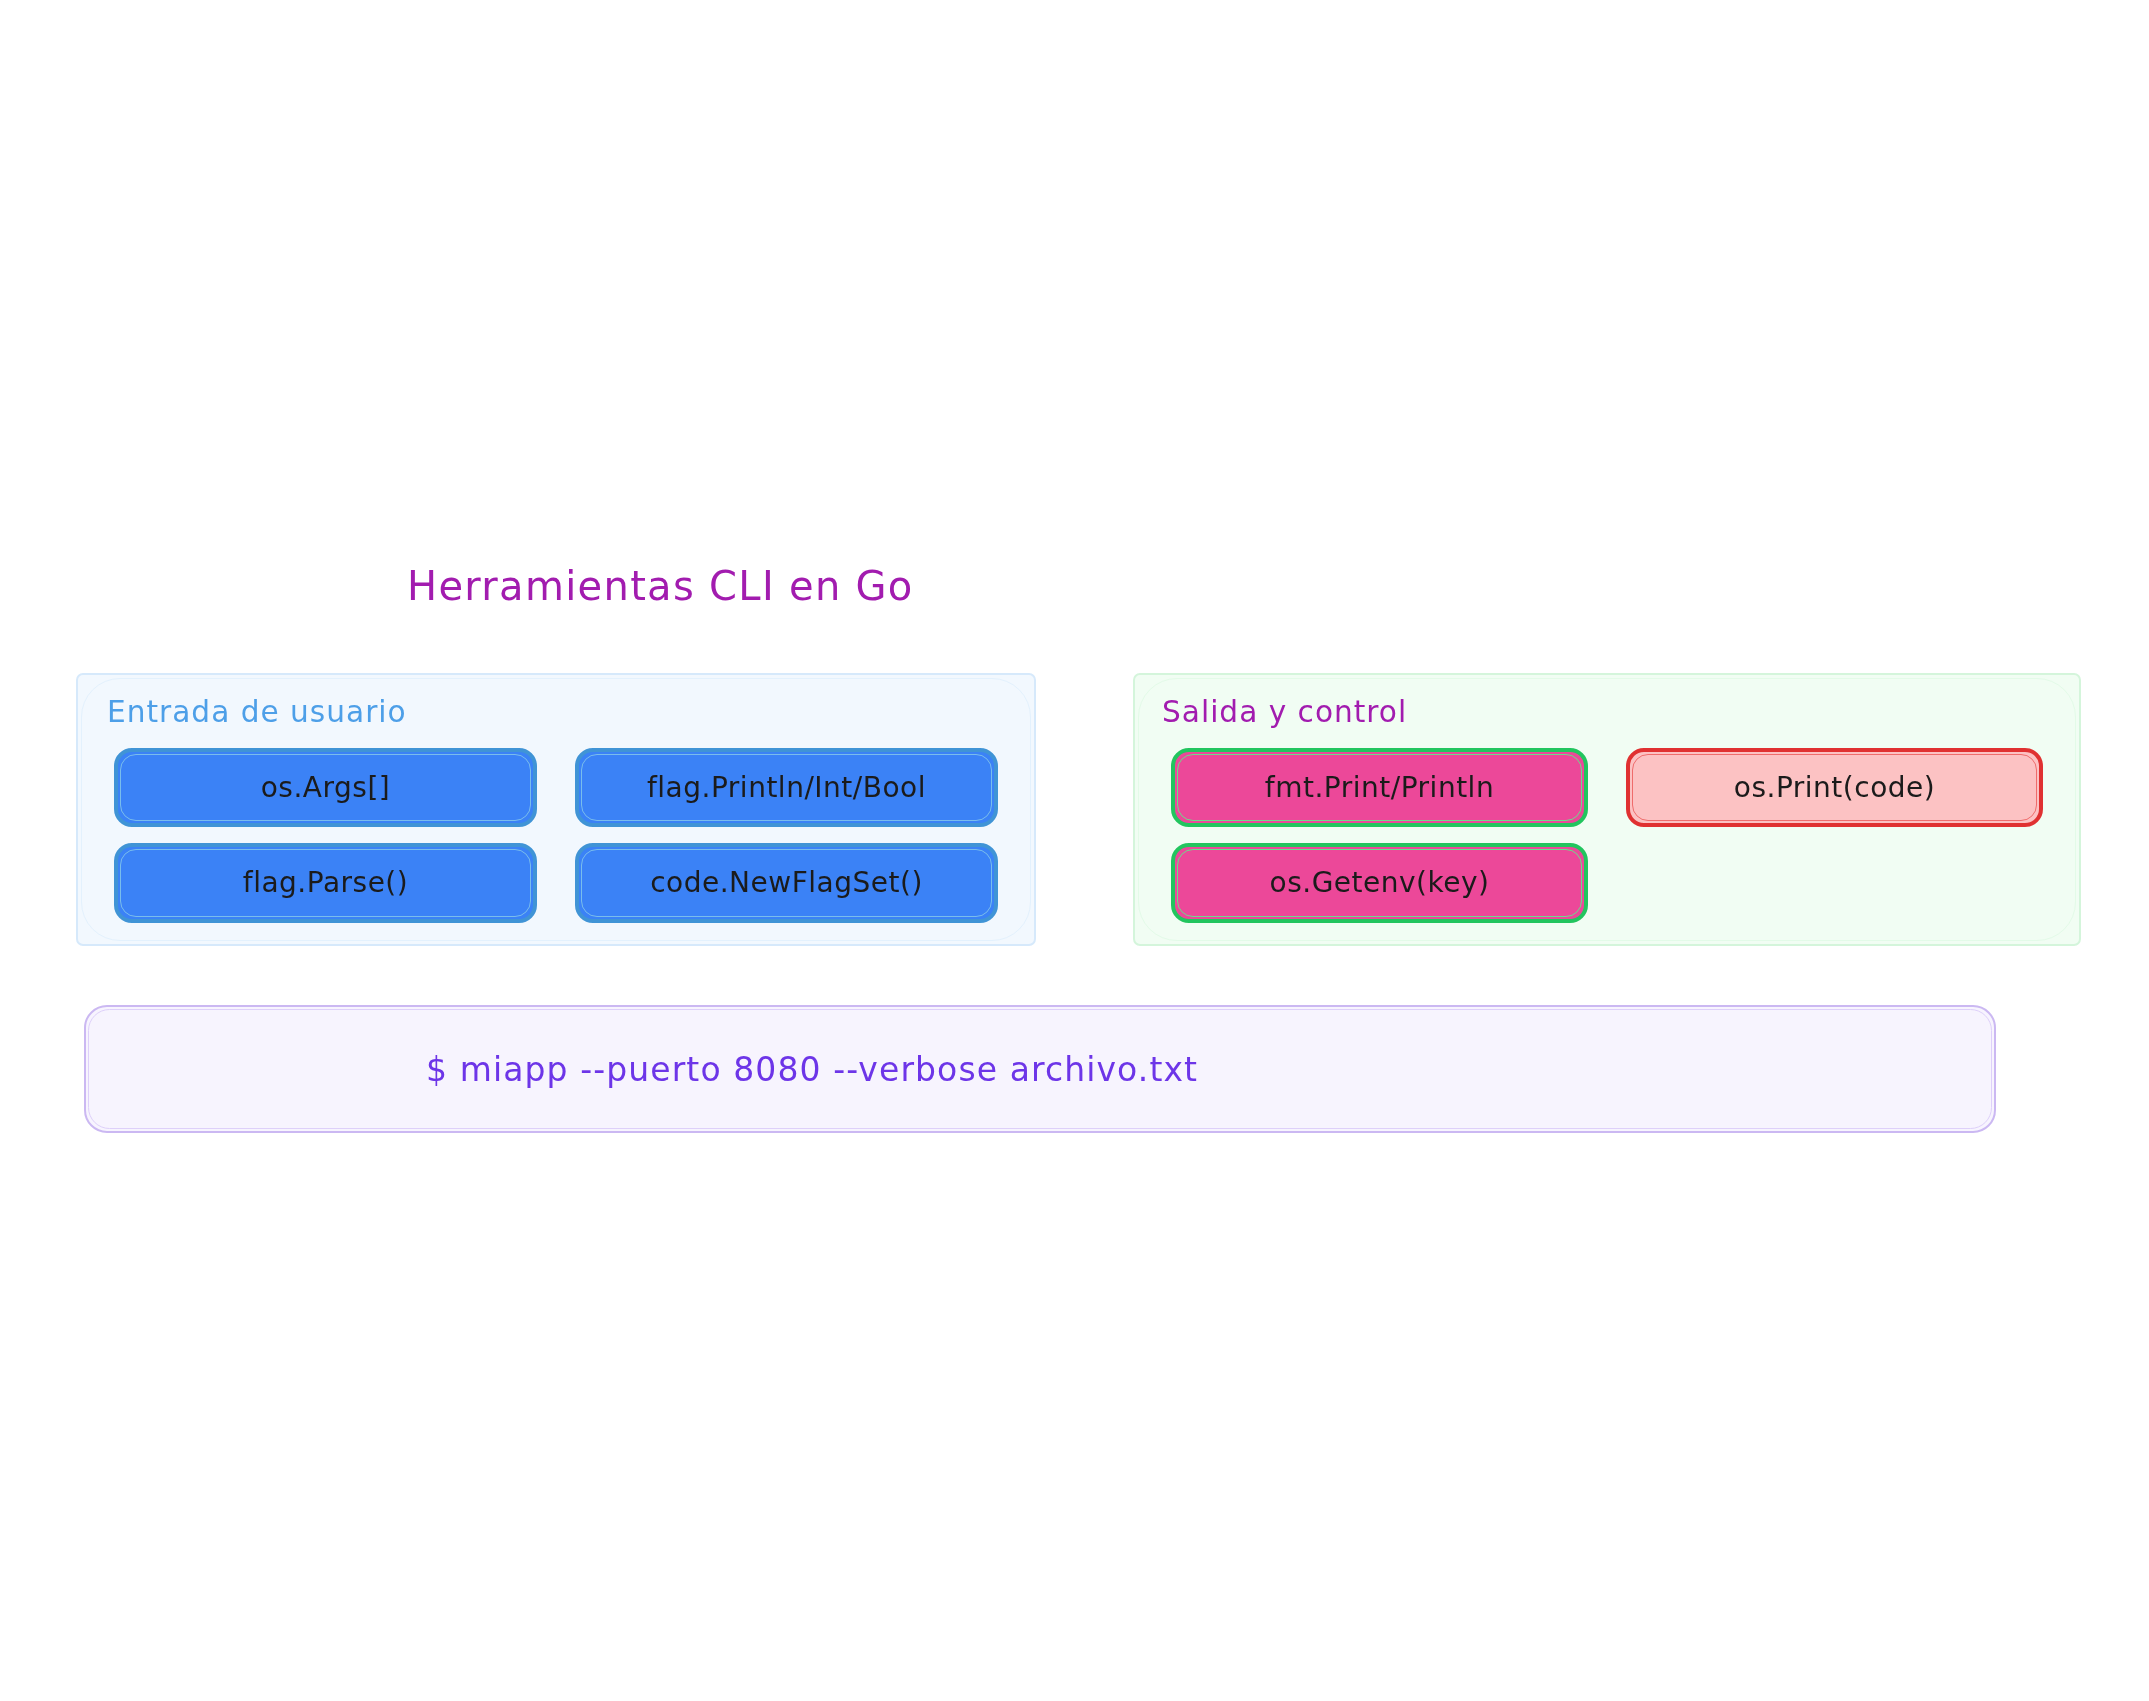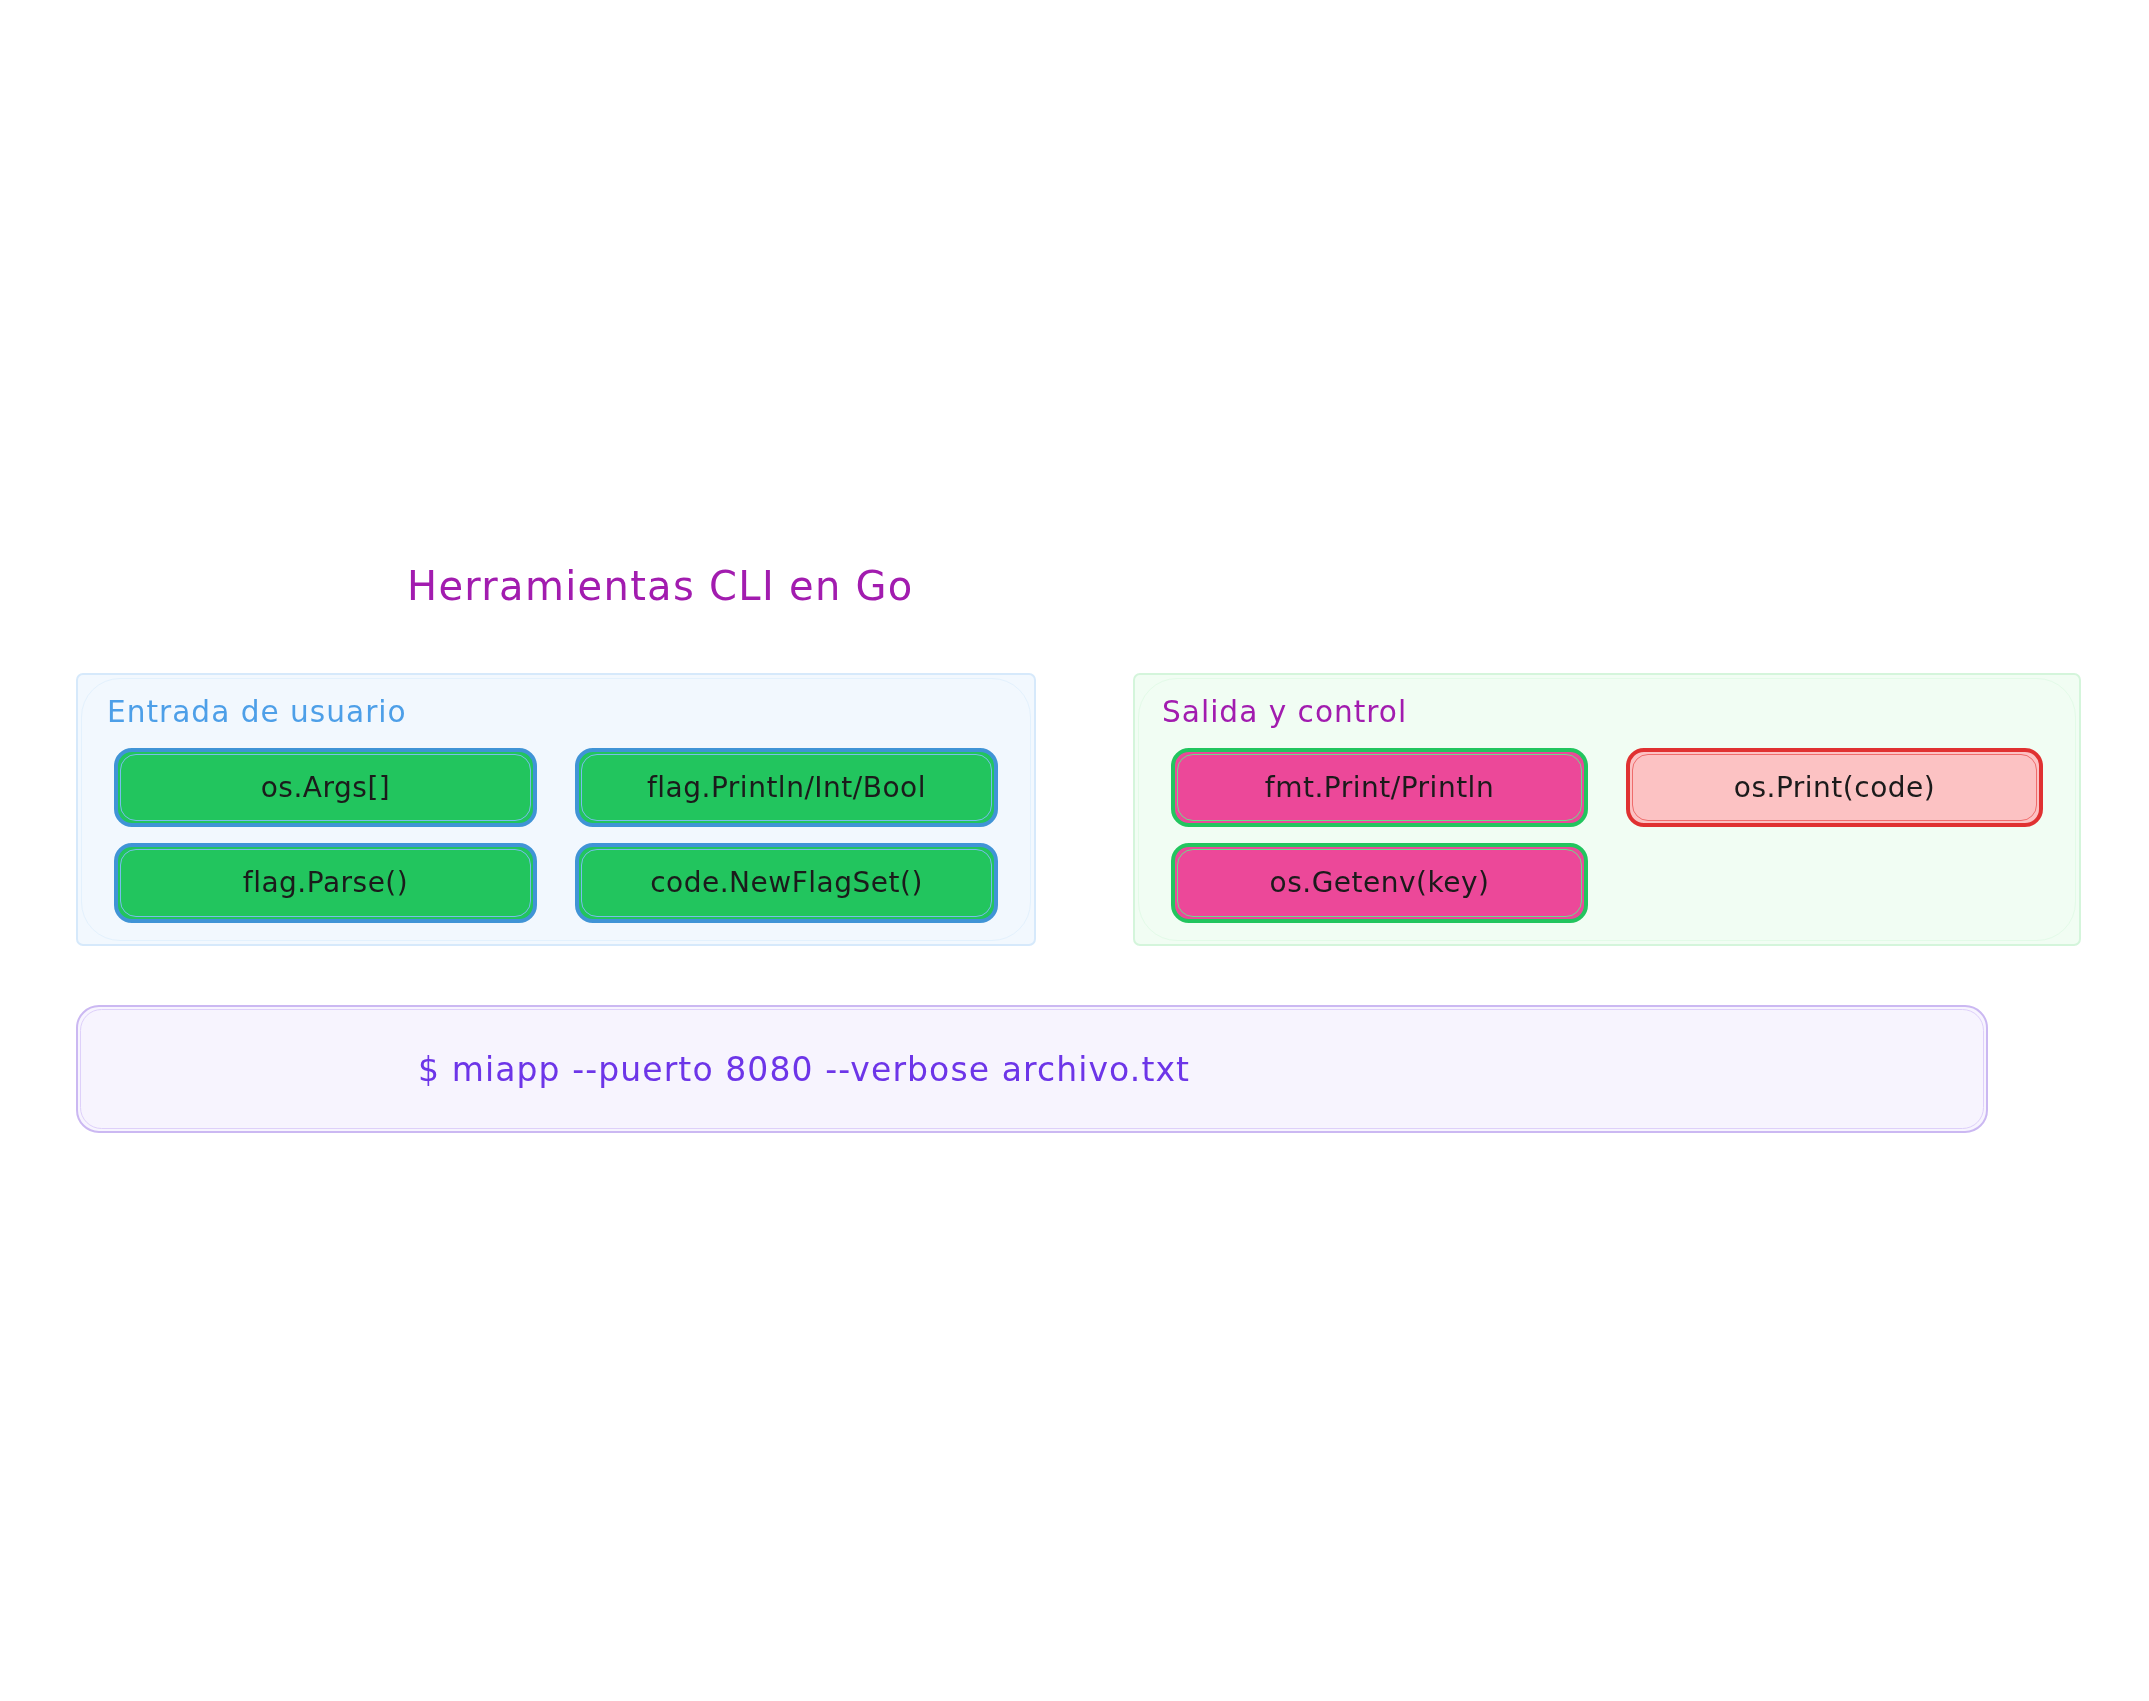--- a/index.html
+++ b/index.html
@@ -120,41 +120,41 @@
     position: absolute;
     left: 1.8px;
     right: 1.8px;
     top: 1.8px;
     bottom: 1.8px;
     border-radius: 16px;
     pointer-events: none;
   }
 
   .node-blue {
-    background: #22c55e;
+    background: #3b82f6;
     border: 4.5px solid #4094d6;
   }
   .node-blue::after { border: 1.8px solid #79bdec; }
 
   .node-green {
     background: #ec4899;
     border: 4.5px solid #22c55e;
   }
   .node-green::after { border: 1.8px solid #6ddb8c; }
 
   .node-red {
     background: #fcc2c3;
     border: 4.5px solid #e03131;
   }
   .node-red::after { border: 1.8px solid #ef6c6c; }
 
   
   .cmd-bar {
     position: absolute;
-    left: 76px;
+    left: 84px;
     top: 1005px;
     width: 1912px;
     height: 128px;
     background: #f7f4fe;
     border: 2.7px solid #cbb8f2;
     border-radius: 23px;
     box-sizing: border-box;
     display: flex;
     align-items: center;
     justify-content: flex-start;

